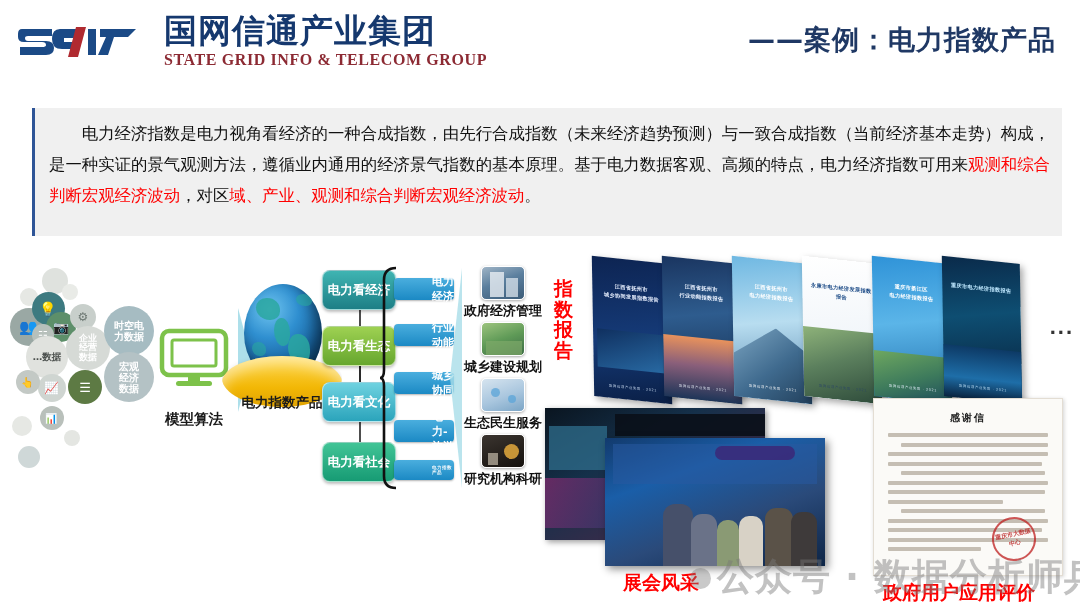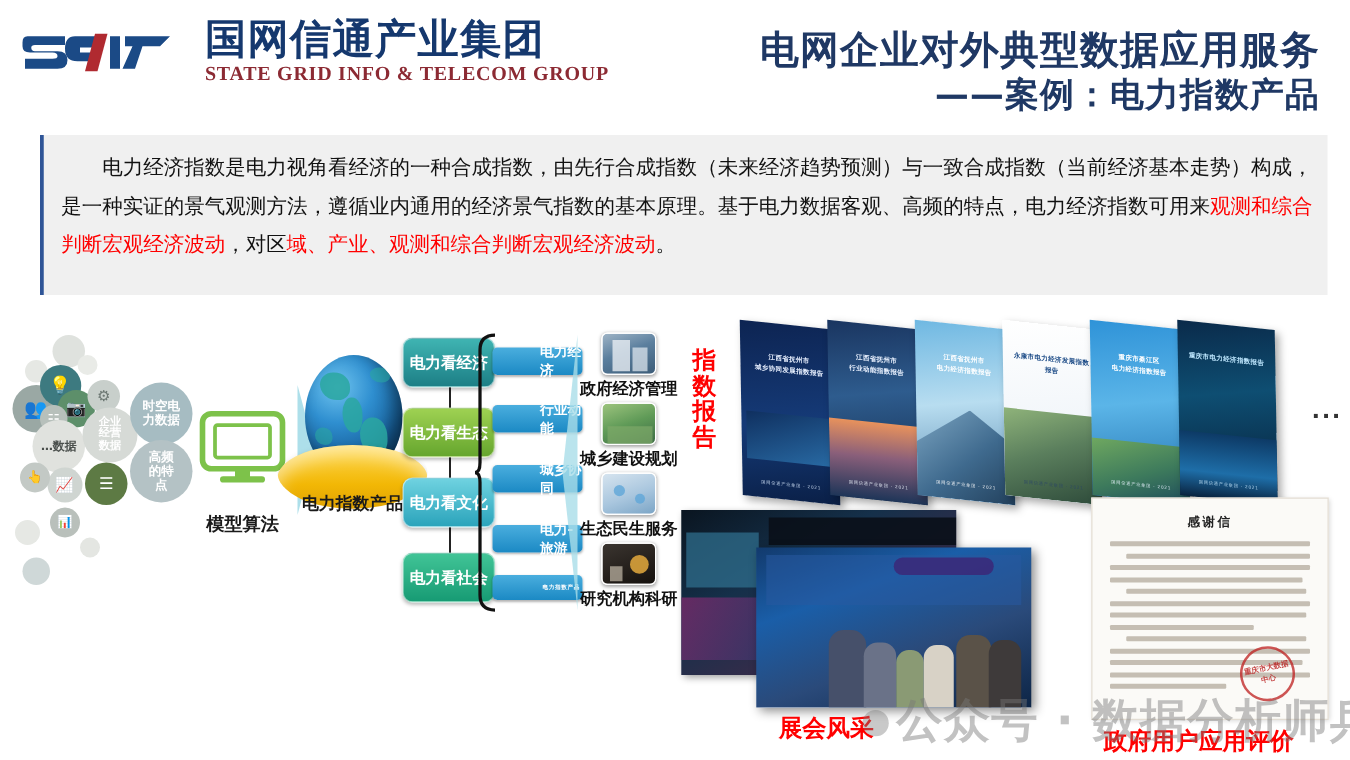--- a/index.html
+++ b/index.html
@@ -110,21 +110,21 @@
 
   .cat-box {
     position: absolute; width: 74px; height: 40px; border-radius: 8px;
     display: flex; align-items: center; justify-content: center;
     color: #ffffff; font-weight: bold; font-size: 12.5px;
     font-family: "DejaVu Sans", sans-serif;
     box-shadow: 0 2px 3px rgba(0,0,0,.25);
     border: 1px solid rgba(255,255,255,.5);
   }
   .sub-box {
-    position: absolute; left: 394px; width: 72px; height: 22px; border-radius: 4px;
+    position: absolute; left: 394px; width: 60px; height: 22px; border-radius: 4px;
     display: flex; align-items: center; justify-content: center;
     color: #ffffff; font-weight: bold; font-size: 11px;
     font-family: "DejaVu Sans", sans-serif;
     background: linear-gradient(180deg, #4aaede 0%, #1b89c4 100%);
     box-shadow: 0 1px 2px rgba(0,0,0,.3);
     padding-left: 38px;
   }
   .sub-box.tiny { font-size: 4.5px; letter-spacing: .5px; height: 20px; }
 
   .app-item { position: absolute; left: 460px; width: 86px; text-align: center; }
@@ -247,21 +247,20 @@
         </g>
       </svg>
     </div>
     <div class="logo-text">
       <span class="logo-cn">国网信通产业集团</span>
       <span class="logo-en">STATE GRID INFO &amp; TELECOM GROUP</span>
     </div>
   </div>
 
   <div class="title-block">
-    <div class="title-main">电网企业对外典型数据应用服务</div>
     <div class="title-sub">——案例：电力指数产品</div>
   </div>
 
   <div class="desc-box">
     <p class="desc-text"><span>电力经济指数是电力视角看经济的一种合成指数，由先行合成指数（未来经济趋势预测）与一致合成指数（当前经济基本走势）构成，是一种实证的景气观测方法，遵循业内通用的经济景气指数的基本原理。基于电力数据客观、高频的特点，电力经济指数可用来</span><span class="hl">观测和综合判断宏观经济波动</span><span>，对区</span><span class="hl">域、产业、观测和综合判断宏观经济波动</span><span>。</span></p>
   </div>
 
   <div class="diagram">
 
     <div class="bubbles">
@@ -276,21 +275,21 @@
       <div class="bub" style="left:22px;top:70px;width:42px;height:42px;background:#e0e2de;color:#4a4f4c;font-size:9.5px;">
         <span>…数据</span>
       </div>
       <div class="bub" style="left:62px;top:60px;width:44px;height:44px;background:#d6dad6;color:#ffffff;font-size:9px;line-height:1.05;">
         <span style="display:block;width:24px;">企业经营数据</span>
       </div>
       <div class="bub" style="left:100px;top:40px;width:50px;height:50px;background:#a6bcc2;font-size:10px;line-height:1.1;">
         <span style="display:block;width:34px;">时空电力数据</span>
       </div>
       <div class="bub" style="left:100px;top:86px;width:50px;height:50px;background:#b4c2c5;font-size:10px;line-height:1.1;">
-        <span style="display:block;width:24px;">高频的特点</span>
+        <span style="display:block;width:24px;">宏观经济数据</span>
       </div>
       <div class="bub" style="left:34px;top:108px;width:28px;height:28px;background:#cfd5d1;font-size:12px;color:#6f7a75;">📈</div>
       <div class="bub" style="left:64px;top:104px;width:34px;height:34px;background:#5d7a44;font-size:13px;">☰</div>
       <div class="bub" style="left:12px;top:104px;width:24px;height:24px;background:#c3c9c5;font-size:10px;color:#6e7773;">👆</div>
       <div class="bub" style="left:36px;top:140px;width:24px;height:24px;background:#b9c0bb;font-size:10px;">📊</div>
       <div class="bub" style="left:8px;top:150px;width:20px;height:20px;background:#e6e8e4;"></div>
       <div class="bub" style="left:14px;top:180px;width:22px;height:22px;background:#cfd8d8;"></div>
       <div class="bub" style="left:60px;top:164px;width:16px;height:16px;background:#e4e6e2;"></div>
     </div>
 

